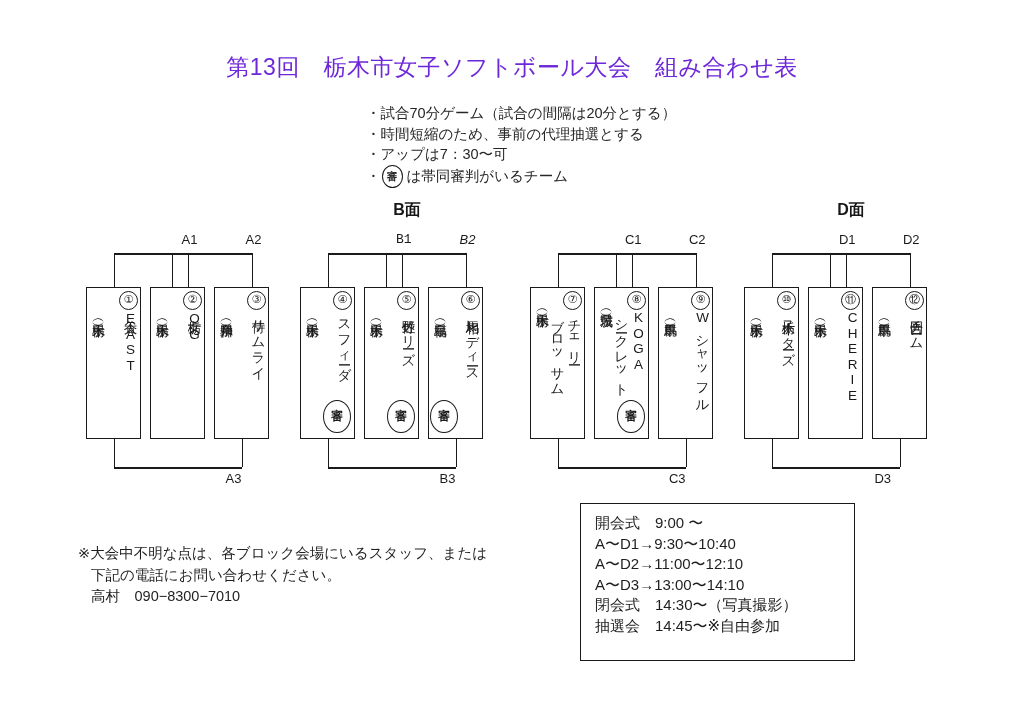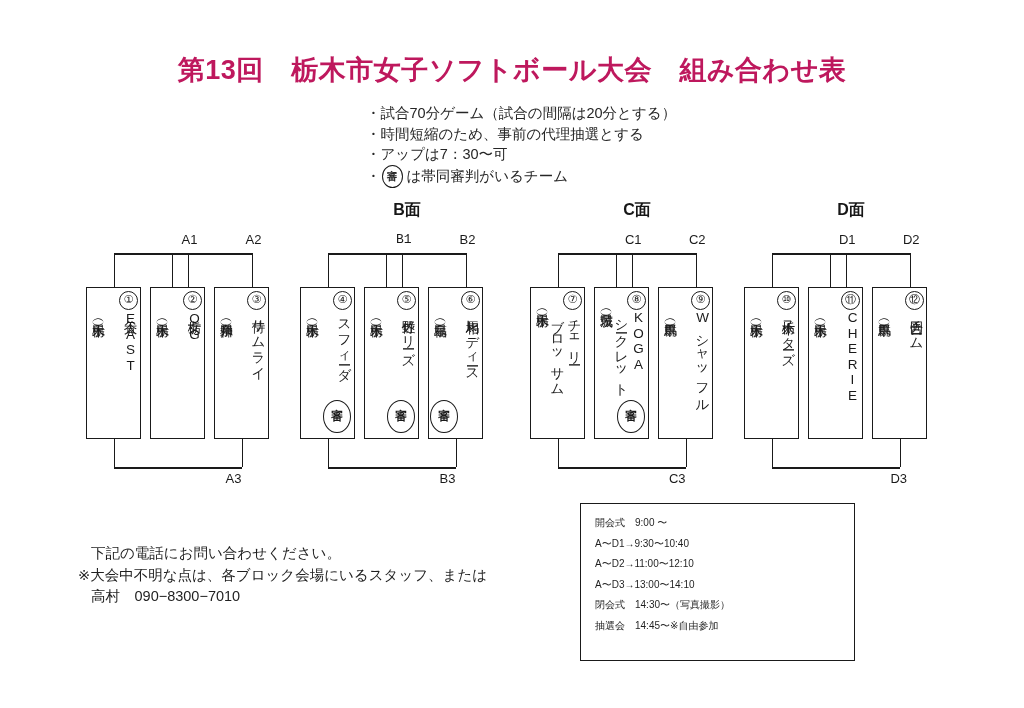--- a/index.html
+++ b/index.html
@@ -10,22 +10,22 @@
     font-family:"Liberation Sans","DejaVu Sans",sans-serif;
     color:#1a1a1a;
     position:relative;
     overflow:hidden;
   }
   #stage{position:absolute;left:0;top:0;width:1024px;height:708px;}
 
   .title{
     position:absolute;left:0;top:52px;width:1024px;
     text-align:center;
-    font-size:27px;font-weight:bold;letter-spacing:.5px;
-    color:#be185d;
+    font-size:23px;font-weight:normal;letter-spacing:.5px;
+    color:#6d28d9;
     white-space:pre;
   }
 
   .notes{
     position:absolute;left:366px;top:103px;
     font-size:14.5px;line-height:20.5px;
     color:#262626;
   }
   .notes .nline{white-space:pre;height:20.5px;display:flex;align-items:center;}
   .notes .nline.umpline{height:24px;}
@@ -86,21 +86,21 @@
   .lineH{position:absolute;background:#1a1a1a;height:1.8px;}
   .lineV{position:absolute;background:#1a1a1a;width:1.8px;}
 
   
   .sched{
     position:absolute;left:580px;top:503px;width:275px;height:158px;
     border:1.6px solid #1a1a1a;background:#fff;box-sizing:border-box;
     padding:9px 0 0 14px;
   }
   .sched .sline{
-    font-size:10px;line-height:20.6px;color:#1f1f1f;white-space:pre;
+    font-size:15px;line-height:20.6px;color:#1f1f1f;white-space:pre;
   }
 
   .footnote{
     position:absolute;left:78px;top:543px;
     font-size:14.5px;line-height:21.5px;color:#1f1f1f;
   }
   .footnote .fline{white-space:pre;}
   .footnote .fline.indent{padding-left:13px;}
 </style>
 </head>
@@ -161,21 +161,21 @@
       </div>
       <div class="block" style="left: 292px;">
         <div class="block-title">B面</div>
         <div class="lineH" style="left: 35.5px; top: 53px; width: 74px;"></div>
         <div class="lineV" style="left: 35.5px; top: 53px; height: 34px;"></div>
         <div class="lineV" style="left: 109.5px; top: 53px; height: 34px;"></div>
         <div class="conn-label" style="left: 25.5px; top: 32px; width: 94px; font-family: Liberation Mono, monospace;">B1</div>
         <div class="lineH" style="left: 93.5px; top: 53px; width: 80px;"></div>
         <div class="lineV" style="left: 93.5px; top: 53px; height: 34px;"></div>
         <div class="lineV" style="left: 173.5px; top: 53px; height: 34px;"></div>
-        <div class="conn-label" style="left: 83.5px; top: 32px; width: 100px;">B2</div>
+        <div class="conn-label" style="left: 83.5px; top: 32px; width: 100px; font-style: italic;">B2</div>
         <div class="lineH" style="left: 35.5px; top: 267px; width: 128px;"></div>
         <div class="lineV" style="left: 35.5px; top: 239px; height: 28px;"></div>
         <div class="lineV" style="left: 163.5px; top: 239px; height: 28px;"></div>
         <div class="conn-label" style="left: 35.5px; top: 271px; width: 128px;">B3</div>
         <div class="teams">
           <div class="team-box b0">
             <div class="num">④</div>
             <div class="nm-wrap">
               <div class="nm-col">スフィーダ</div>
             </div>
@@ -194,21 +194,20 @@
             <div class="num">⑥</div>
             <div class="nm-wrap">
               <div class="nm-col">相馬レディース</div>
             </div>
             <div class="vpref">（福島県）</div>
             <div class="ump" style="left: 1px; top: 112px;">審</div>
           </div>
         </div>
       </div>
       <div class="block" style="left: 522px;">
-        <div class="block-title">C面</div>
         <div class="lineH" style="left: 35.5px; top: 53px; width: 74px;"></div>
         <div class="lineV" style="left: 35.5px; top: 53px; height: 34px;"></div>
         <div class="lineV" style="left: 109.5px; top: 53px; height: 34px;"></div>
         <div class="conn-label" style="left: 25.5px; top: 32px; width: 94px;">C1</div>
         <div class="lineH" style="left: 93.5px; top: 53px; width: 80px;"></div>
         <div class="lineV" style="left: 93.5px; top: 53px; height: 34px;"></div>
         <div class="lineV" style="left: 173.5px; top: 53px; height: 34px;"></div>
         <div class="conn-label" style="left: 83.5px; top: 32px; width: 100px;">C2</div>
         <div class="lineH" style="left: 35.5px; top: 267px; width: 128px;"></div>
         <div class="lineV" style="left: 35.5px; top: 239px; height: 28px;"></div>
@@ -247,21 +246,21 @@
         <div class="lineV" style="left: 35.5px; top: 53px; height: 34px;"></div>
         <div class="lineV" style="left: 109.5px; top: 53px; height: 34px;"></div>
         <div class="conn-label" style="left: 25.5px; top: 32px; width: 94px;">D1</div>
         <div class="lineH" style="left: 93.5px; top: 53px; width: 80px;"></div>
         <div class="lineV" style="left: 93.5px; top: 53px; height: 34px;"></div>
         <div class="lineV" style="left: 173.5px; top: 53px; height: 34px;"></div>
         <div class="conn-label" style="left: 83.5px; top: 32px; width: 100px;">D2</div>
         <div class="lineH" style="left: 35.5px; top: 267px; width: 128px;"></div>
         <div class="lineV" style="left: 35.5px; top: 239px; height: 28px;"></div>
         <div class="lineV" style="left: 163.5px; top: 239px; height: 28px;"></div>
-        <div class="conn-label" style="left: 43px; top: 271px; width: 128px;">D3</div>
+        <div class="conn-label" style="left: 27px; top: 271px; width: 128px;">D3</div>
         <div class="teams">
           <div class="team-box b0">
             <div class="num">⑩</div>
             <div class="nm-wrap">
               <div class="nm-col">栃木スターズ</div>
             </div>
             <div class="vpref">（栃木県）</div>
           </div>
           <div class="team-box b1">
             <div class="num">⑪</div>
@@ -286,18 +285,18 @@
         <div class="sline">開会式　9:00 〜</div>
         <div class="sline">A〜D1→9:30〜10:40</div>
         <div class="sline">A〜D2→11:00〜12:10</div>
         <div class="sline">A〜D3→13:00〜14:10</div>
         <div class="sline">閉会式　14:30〜（写真撮影）</div>
         <div class="sline">抽選会　14:45〜※自由参加</div>
       </div>
   </div>
 
   <div class="footnote">
+    <div class="fline">※大会中不明な点は、各ブロック会場にいるスタッフ、または</div>
     <div class="fline indent">下記の電話にお問い合わせください。</div>
-    <div class="fline">※大会中不明な点は、各ブロック会場にいるスタッフ、または</div>
     <div class="fline indent">高村　090−8300−7010</div>
   </div>
 
 </div>
 
 </body></html>

